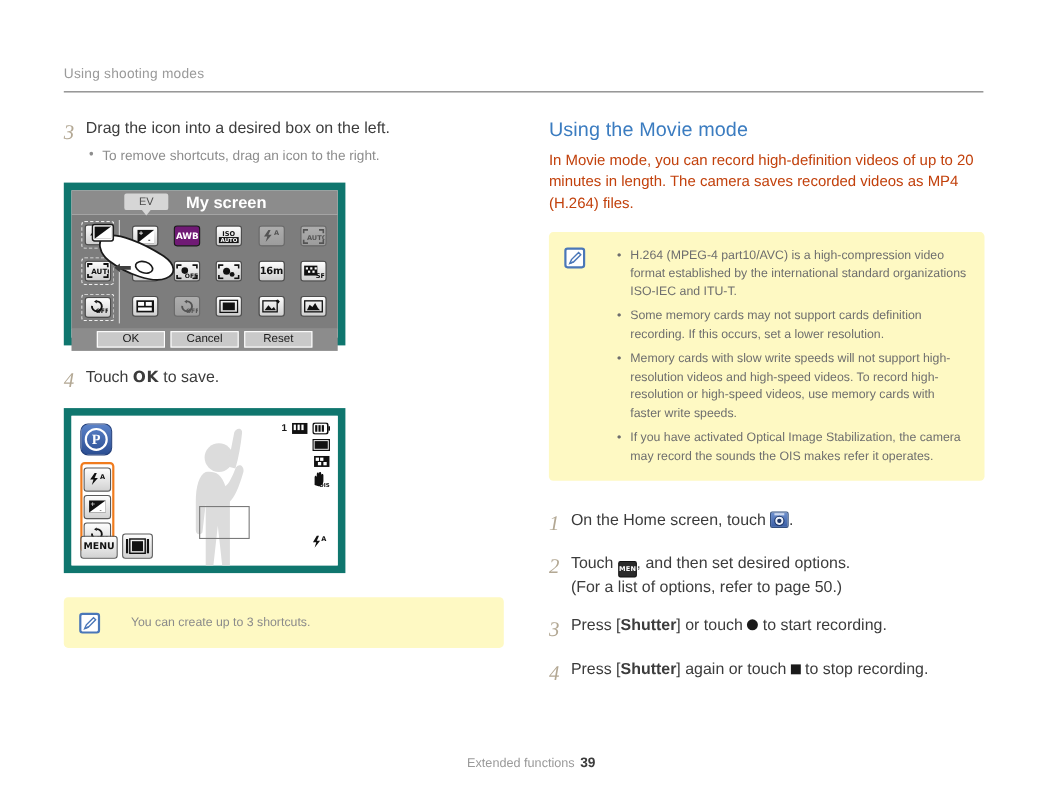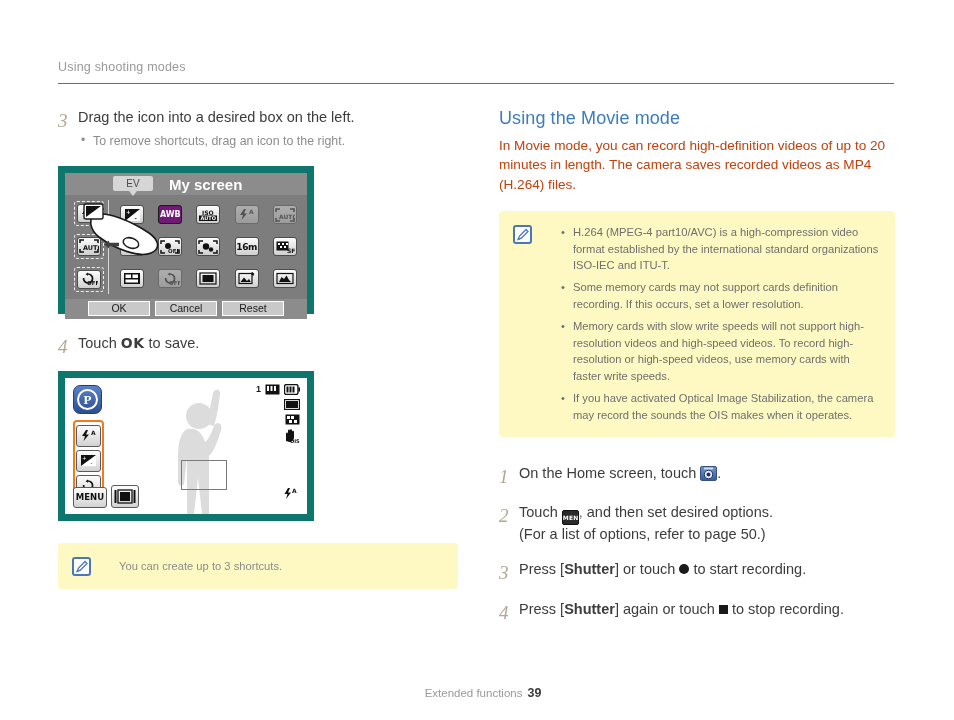--- a/index.html
+++ b/index.html
@@ -562,21 +562,21 @@
     <div class="note-icon">
       <svg width="13" height="13" viewBox="0 0 13 13">
           <path d="M10 1.5 L3.5 8 L2 11.5 L5.5 10 L12 3.5 Z" fill="none" stroke="#4a77b8" stroke-width="1.3"></path>
           <path d="M2 11.5 L5.5 10" stroke="#4a77b8" stroke-width="1.3"></path>
         </svg>
     </div>
     <ul class="note-list">
       <li>H.264 (MPEG-4 part10/AVC) is a high-compression video format established by the international standard organizations ISO-IEC and ITU-T.</li>
       <li>Some memory cards may not support cards definition recording. If this occurs, set a lower resolution.</li>
       <li>Memory cards with slow write speeds will not support high-resolution videos and high-speed videos. To record high-resolution or high-speed videos, use memory cards with faster write speeds.</li>
-      <li>If you have activated Optical Image Stabilization, the camera may record the sounds the OIS makes when it operates.</li>
+      <li>If you have activated Optical Image Stabilization, the camera may record the sounds the OIS makes refer it operates.</li>
     </ul>
   </div>
 
   <div class="rc-steps">
 
     <div class="step">
       <div class="step-num">1</div>
       <div class="step-body">
         <span>On the Home screen, touch </span><span class="inline-ic"><svg width="15" height="13" viewBox="0 0 15 13" style="position:absolute;left:0;top:0;">
               <rect x="3" y="0.5" width="9" height="2" fill="#cdd9ee"></rect>

